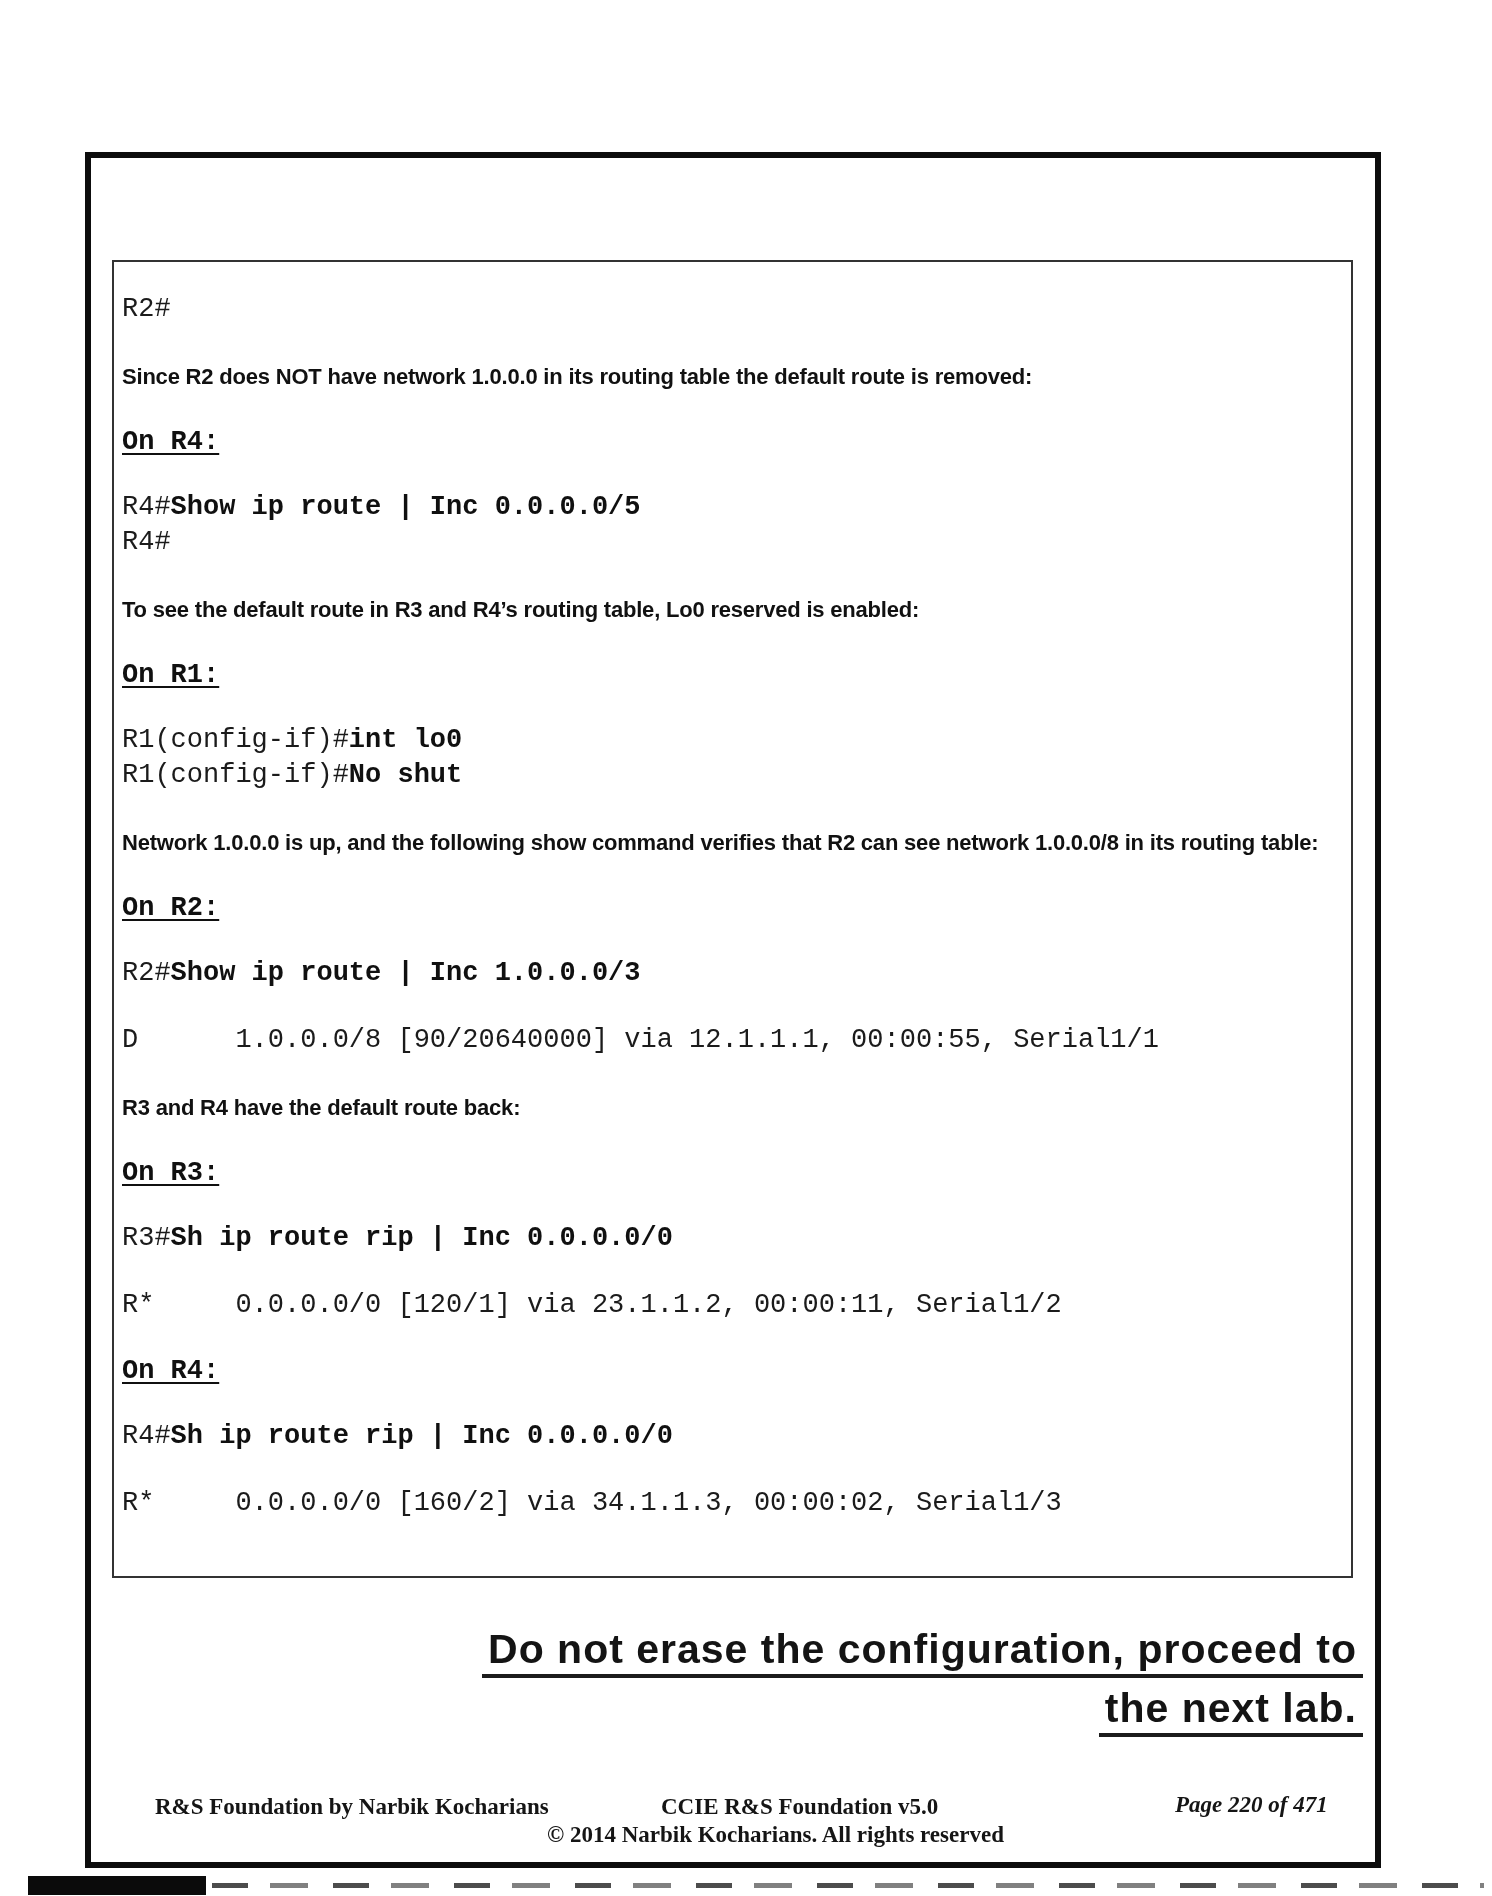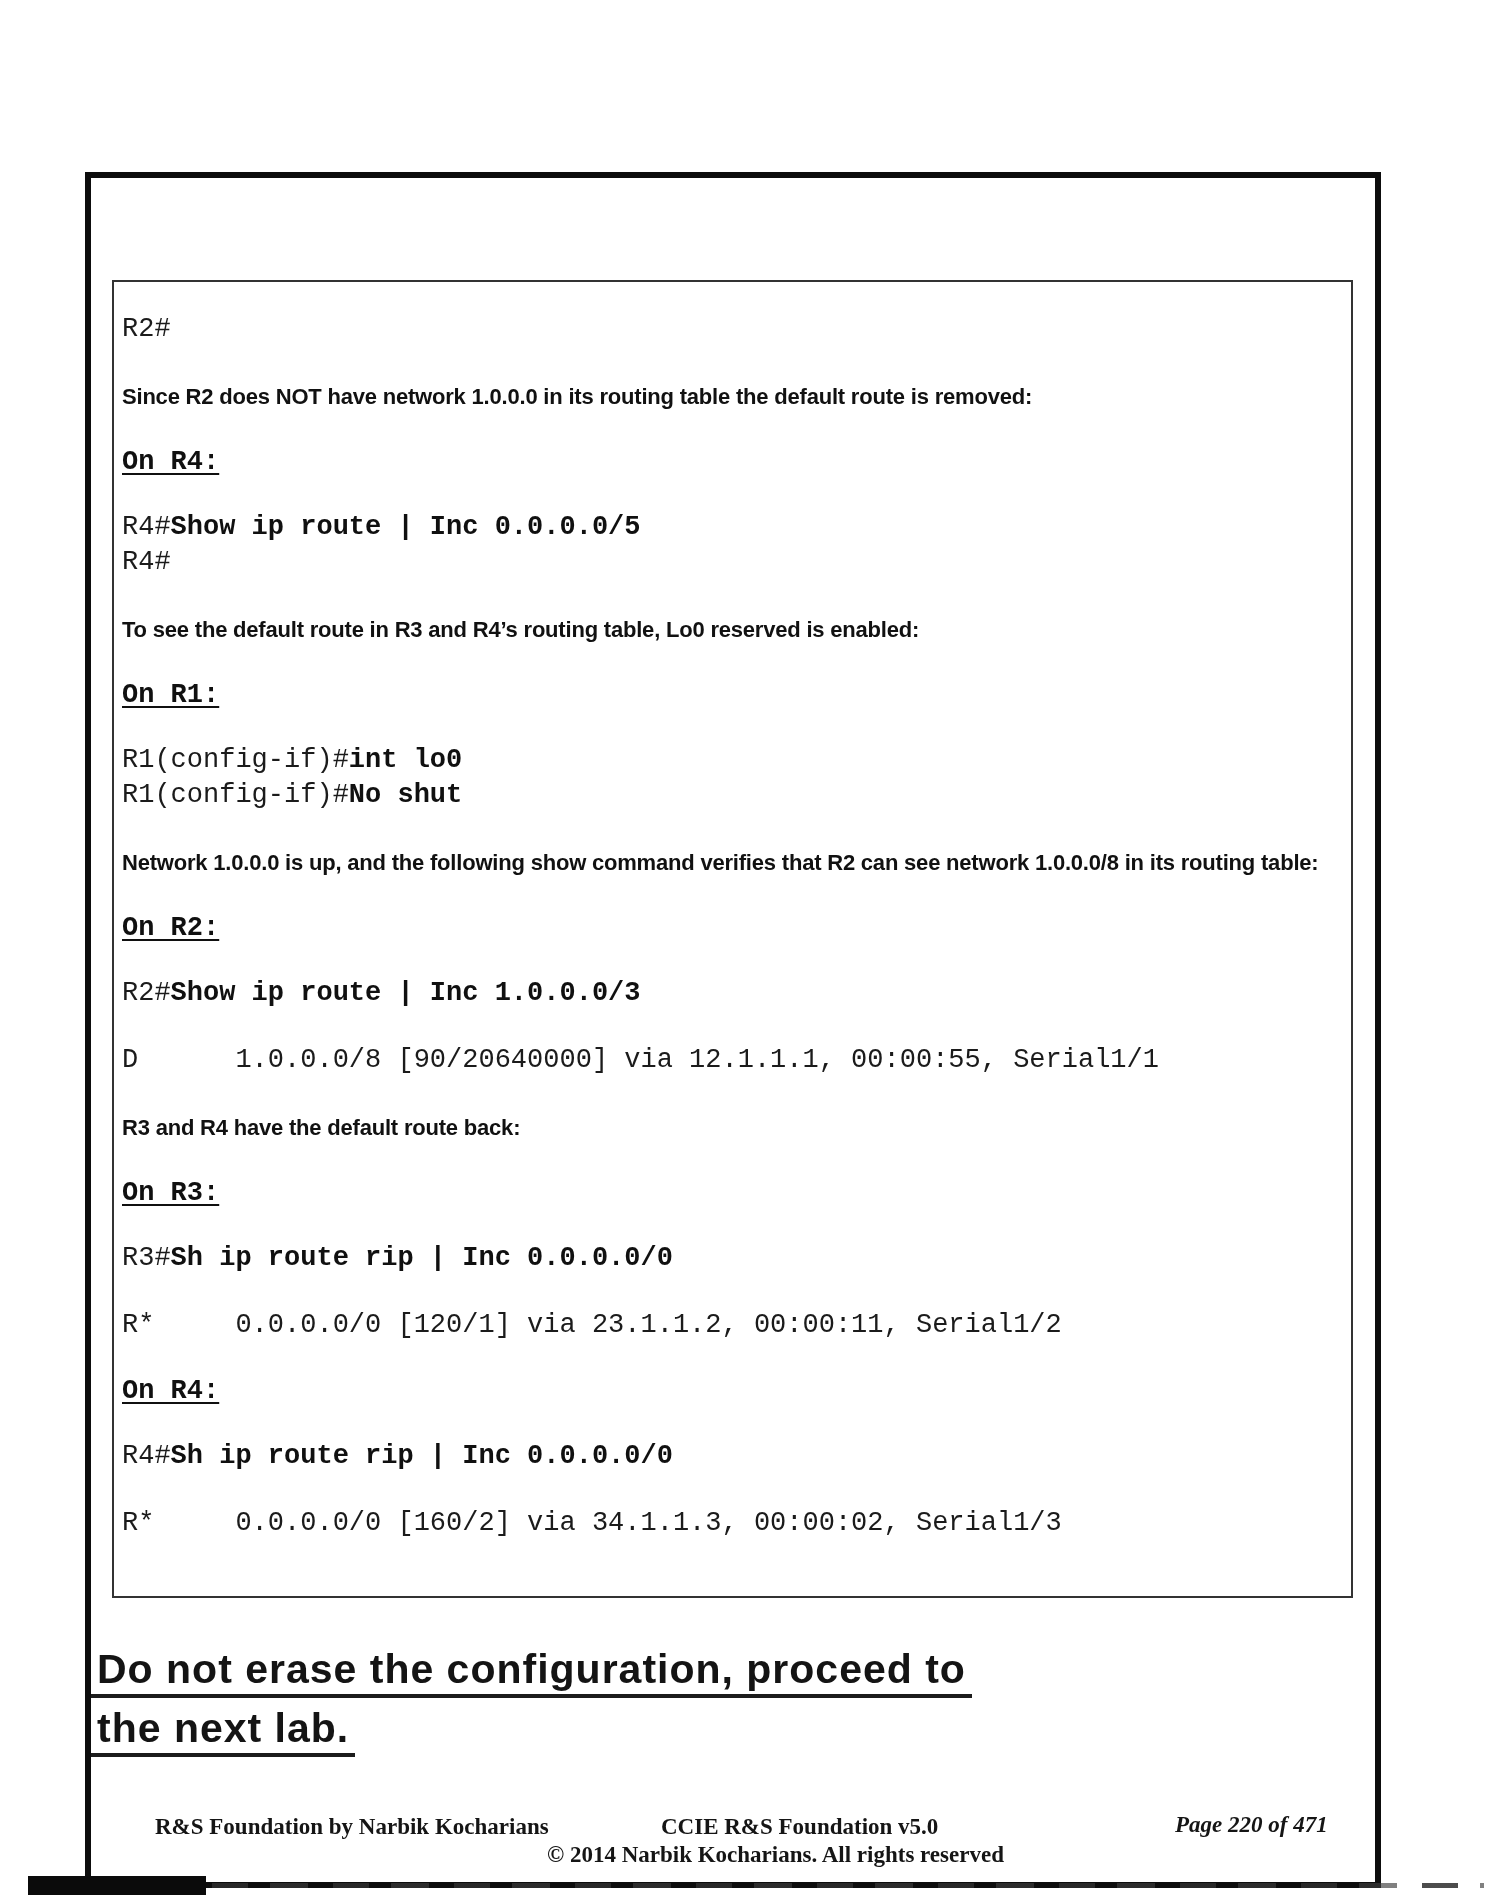--- a/index.html
+++ b/index.html
@@ -13,21 +13,20 @@
     position: relative;
     width: 1492px; height: 1896px;
     background: #ffffff;
     color: #161616;
   }
   .outer-box {
     position: absolute;
     left: 85px; top: 152px;
     width: 1296px; height: 1716px;
     border: 6px solid #0d0d0d;
-    margin-top: 20px;
   }
   .inner-box {
     position: absolute;
     left: 21px; top: 102px;
     width: 1241px; height: 1318px;
     border: 2px solid #333333;
     padding: 30px 10px 0 8px;
     overflow: hidden;
     background: #ffffff;
   }
@@ -56,23 +55,24 @@
     line-height: 32px;
     color: #101010;
     text-decoration: underline;
     text-decoration-thickness: 2px;
     text-underline-offset: 4px;
     display: inline-block;
   }
   .heading-block { margin-bottom: 32px; }
   .notice {
     position: absolute;
-    left: 0; right: 0;
+    left: 0; right: 12px;
     top: 1468px;
-    text-align: left;
+    text-align: right;
+    padding-left: 28px;
   }
   .notice-row { line-height: 54px; }
   .notice-line {
     font-family: "Liberation Sans", sans-serif;
     font-weight: bold;
     font-size: 41px;
     letter-spacing: 1px;
     color: #141414;
     border-bottom: 4px solid #1c1c1c;
     padding: 0 6px 2px 6px;

